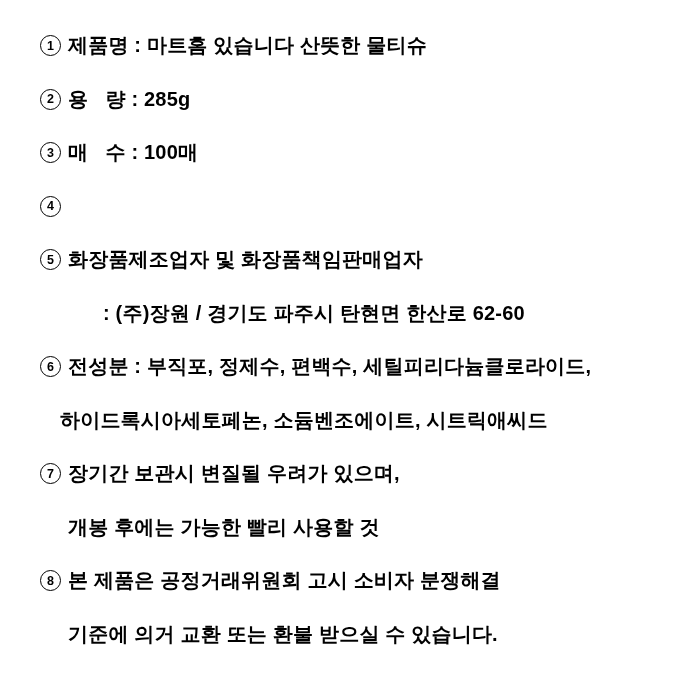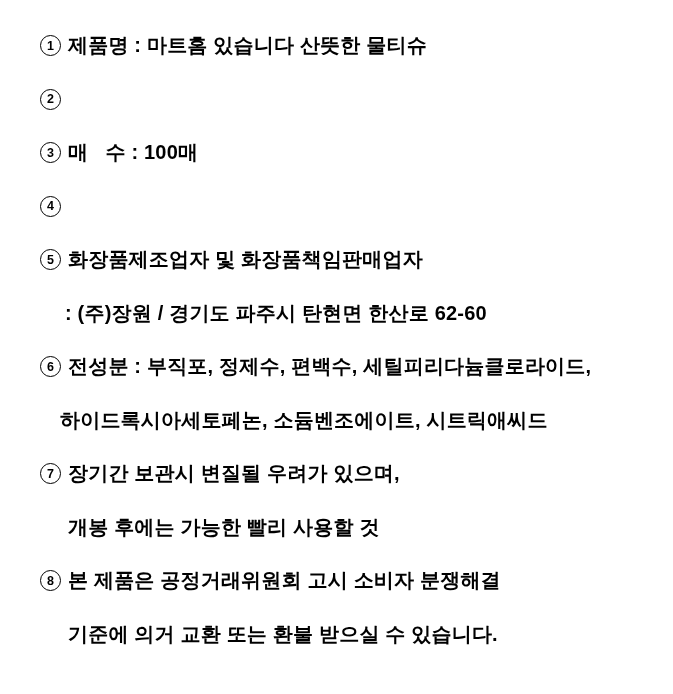--- a/index.html
+++ b/index.html
@@ -19,21 +19,21 @@
     display: flex;
     align-items: center;
     white-space: pre;
     font-size: 20px;
     font-weight: 700;
     color: #000000;
     letter-spacing: 0.2px;
   }
   .line.item { padding-left: 40px; }
   .line.cont { padding-left: 68px; }
-  .line.cont-colon { padding-left: 65px; }
+  .line.cont-colon { padding-left: 103px; }
   .line.cont-deep { padding-left: 60px; }
   .num {
     display: inline-flex;
     width: 21px; height: 21px;
     border: 1.6px solid #000000;
     border-radius: 50%;
     align-items: center;
     justify-content: center;
     font-size: 12.5px;
     font-weight: 600;
@@ -48,20 +48,21 @@
 
 <div class="doc">
 
   <div class="line item">
     <span class="num">1</span>
     <span class="txt">제품명 : 마트홈 있습니다 산뜻한 물티슈</span>
   </div>
 
   <div class="line item">
     <span class="num">2</span>
+    <span class="txt">용   량 : 285g</span>
   </div>
 
   <div class="line item">
     <span class="num">3</span>
     <span class="txt">매   수 : 100매</span>
   </div>
 
   <div class="line item">
     <span class="num">4</span>
   </div>

